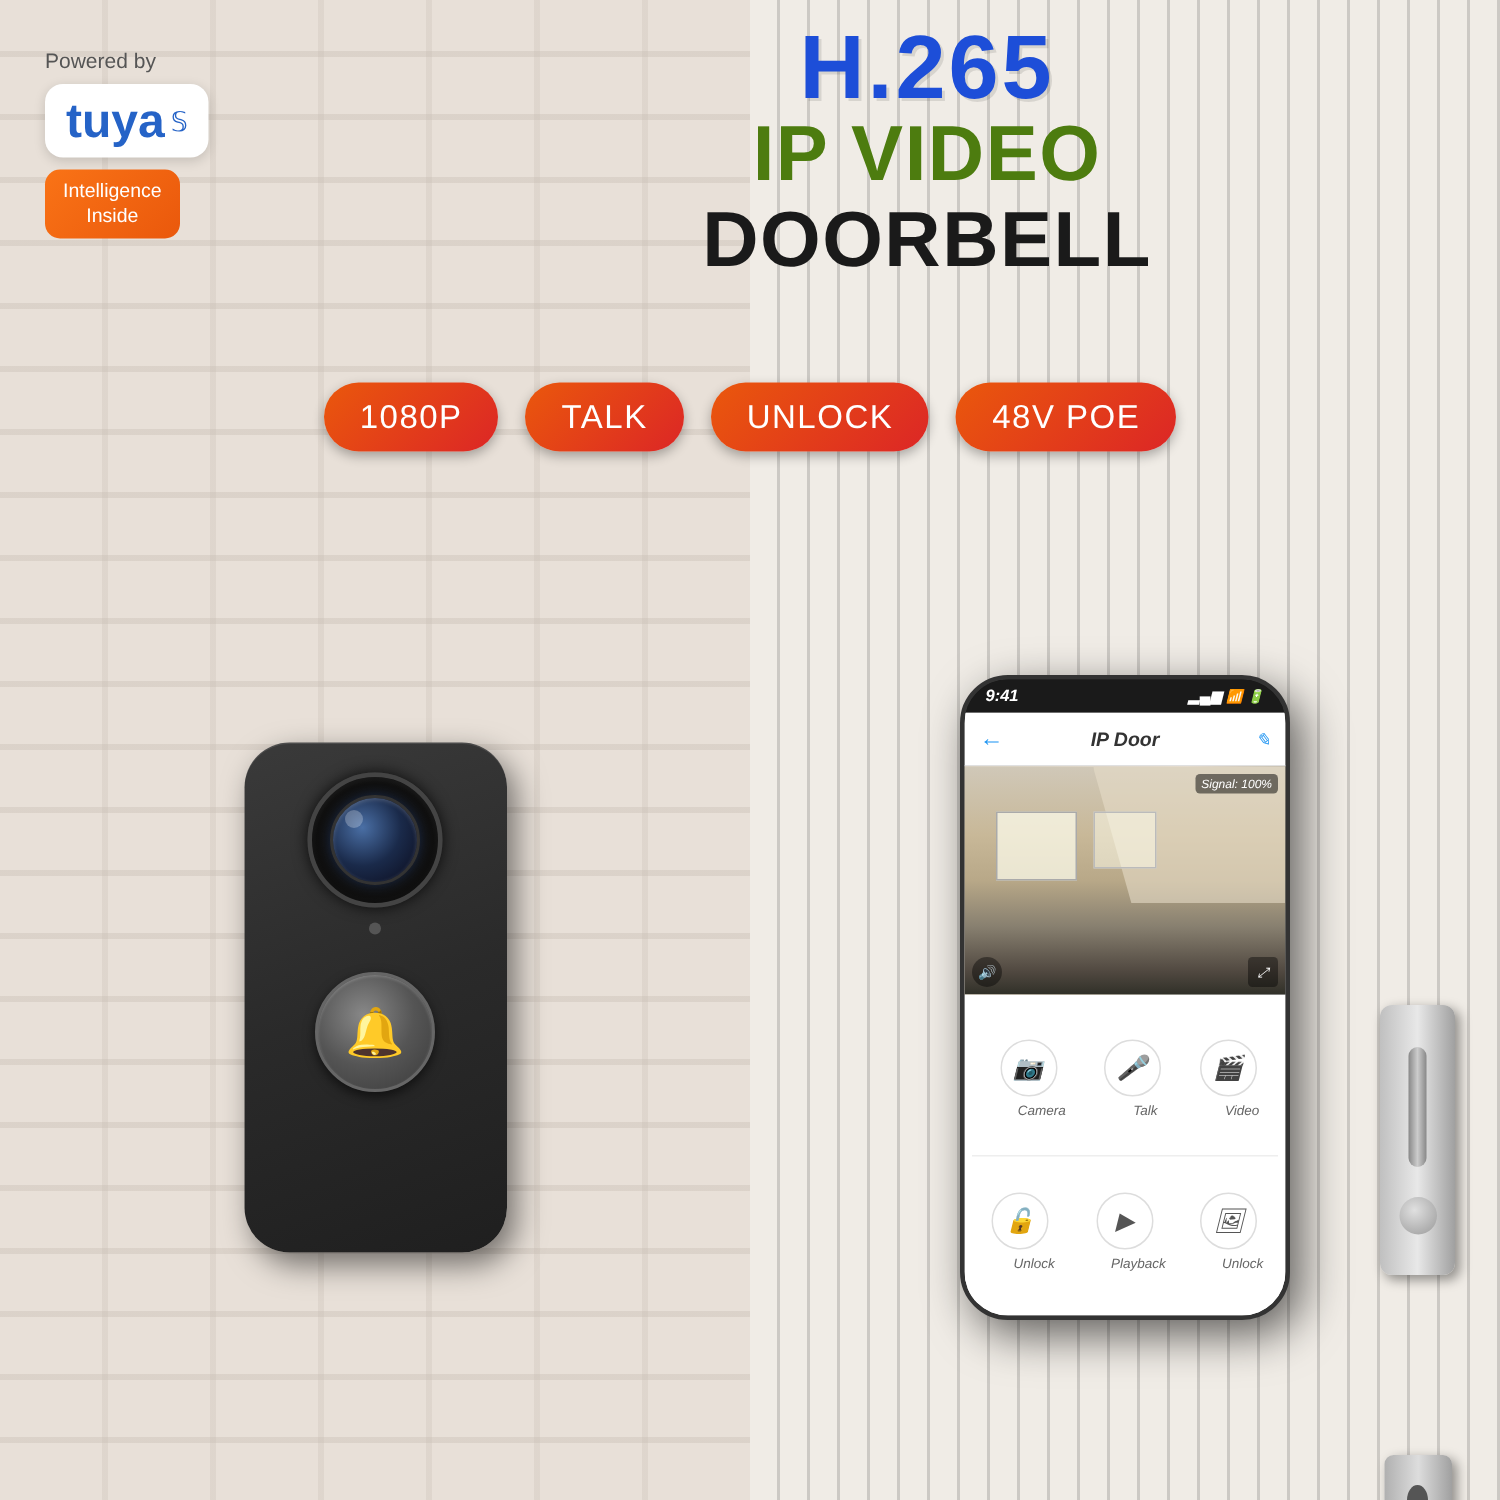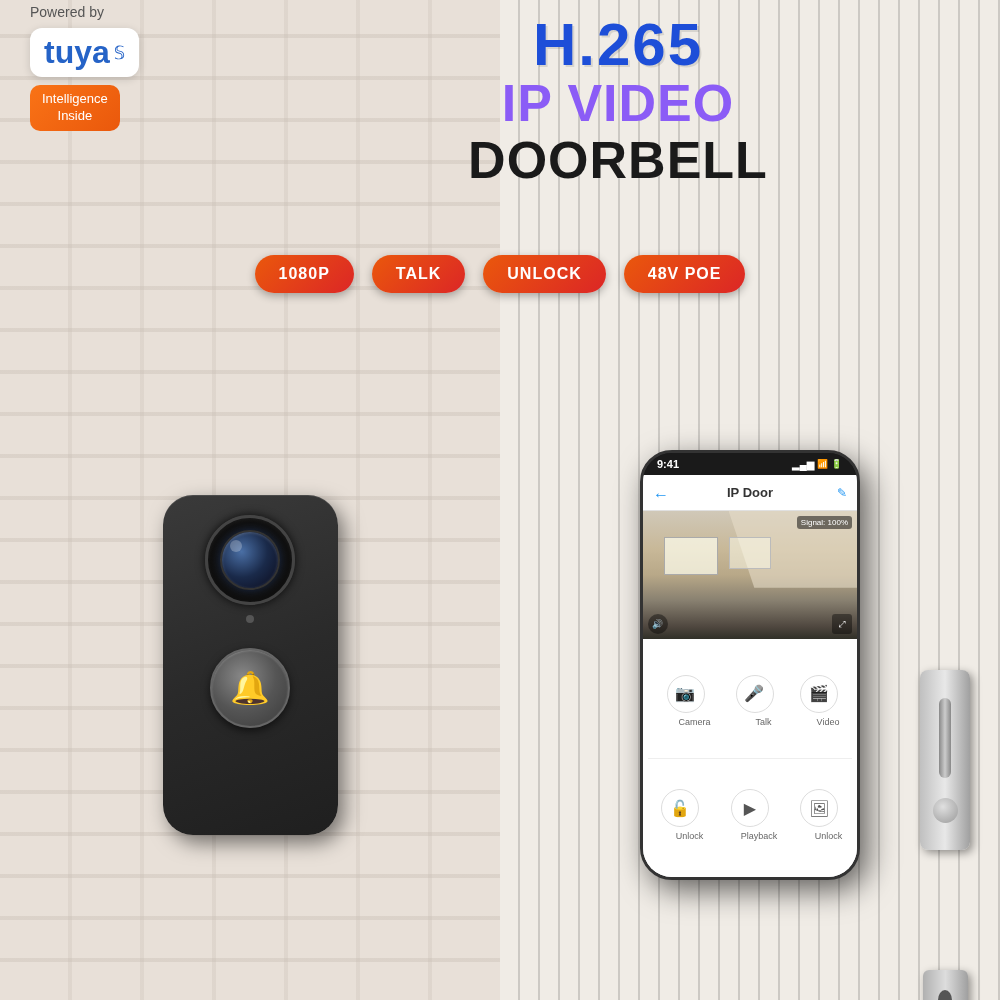--- a/index.html
+++ b/index.html
@@ -49,21 +49,21 @@
         );
     }
 
     
     .top-section {
       position: absolute;
       top: 0; left: 0; right: 4px;
       height: 270px;
       display: flex;
       align-items: flex-start;
-      padding: 4px 30px;
+      padding: 32px 30px;
     }
 
     
     .tuya-brand {
       display: flex;
       flex-direction: column;
       align-items: flex-start;
       gap: 8px;
       z-index: 10;
     }
@@ -115,21 +115,21 @@
       font-size: 60px;
       font-weight: 900;
       color: #1d4ed8;
       line-height: 1;
       letter-spacing: 2px;
       text-shadow: 2px 2px 0 rgba(0,0,0,0.1);
     }
     .title-ip-video {
       font-size: 52px;
       font-weight: 900;
-      color: #8b5cf6;
+      color: #4d7c0f;
       letter-spacing: 1px;
       line-height: 1.1;
     }
     .title-doorbell {
       font-size: 52px;
       font-weight: 900;
       color: #1a1a1a;
       letter-spacing: 1px;
       line-height: 1.1;
     }
@@ -143,22 +143,22 @@
       justify-content: center;
       gap: 18px;
       z-index: 10;
       padding: 0 40px;
     }
     .badge {
       background: linear-gradient(135deg, #ea580c, #dc2626);
       color: white;
       border-radius: 30px;
       padding: 10px 24px;
-      font-size: 16px;
-      font-weight: 700;
+      font-size: 22px;
+      font-weight: 400;
       letter-spacing: 1px;
       box-shadow: 0 3px 8px rgba(0,0,0,0.3);
     }
 
     
     .main-content {
       position: absolute;
       top: 330px;
       left: 0; right: 0;
       bottom: 0;
@@ -238,20 +238,21 @@
     }
 
     
     .phone-section {
       flex: 1;
       display: flex;
       justify-content: center;
       align-items: center;
       padding: 10px 20px;
       position: relative;
+      font-style: italic;
     }
     .phone-mockup {
       width: 220px;
       height: 430px;
       background: #1a1a1a;
       border-radius: 32px;
       border: 3px solid #333;
       box-shadow: 8px 10px 30px rgba(0,0,0,0.6);
       display: flex;
       flex-direction: column;
@@ -305,21 +306,21 @@
       font-weight: bold;
       color: #333;
     }
     .app-edit {
       position: absolute;
       right: 10px;
       color: #2196F3;
       font-size: 12px;
     }
     .camera-feed {
-      height: 128px;
+      height: 152px;
       background: linear-gradient(135deg, #c8b89a 0%, #d4c4aa 20%, #e8d8c0 40%, #a09070 60%, #606050 80%, #404040 100%);
       position: relative;
       overflow: hidden;
     }
     .camera-feed-overlay {
       position: absolute;
       top: 5px; right: 5px;
       background: rgba(0,0,0,0.5);
       color: white;
       font-size: 8px;

